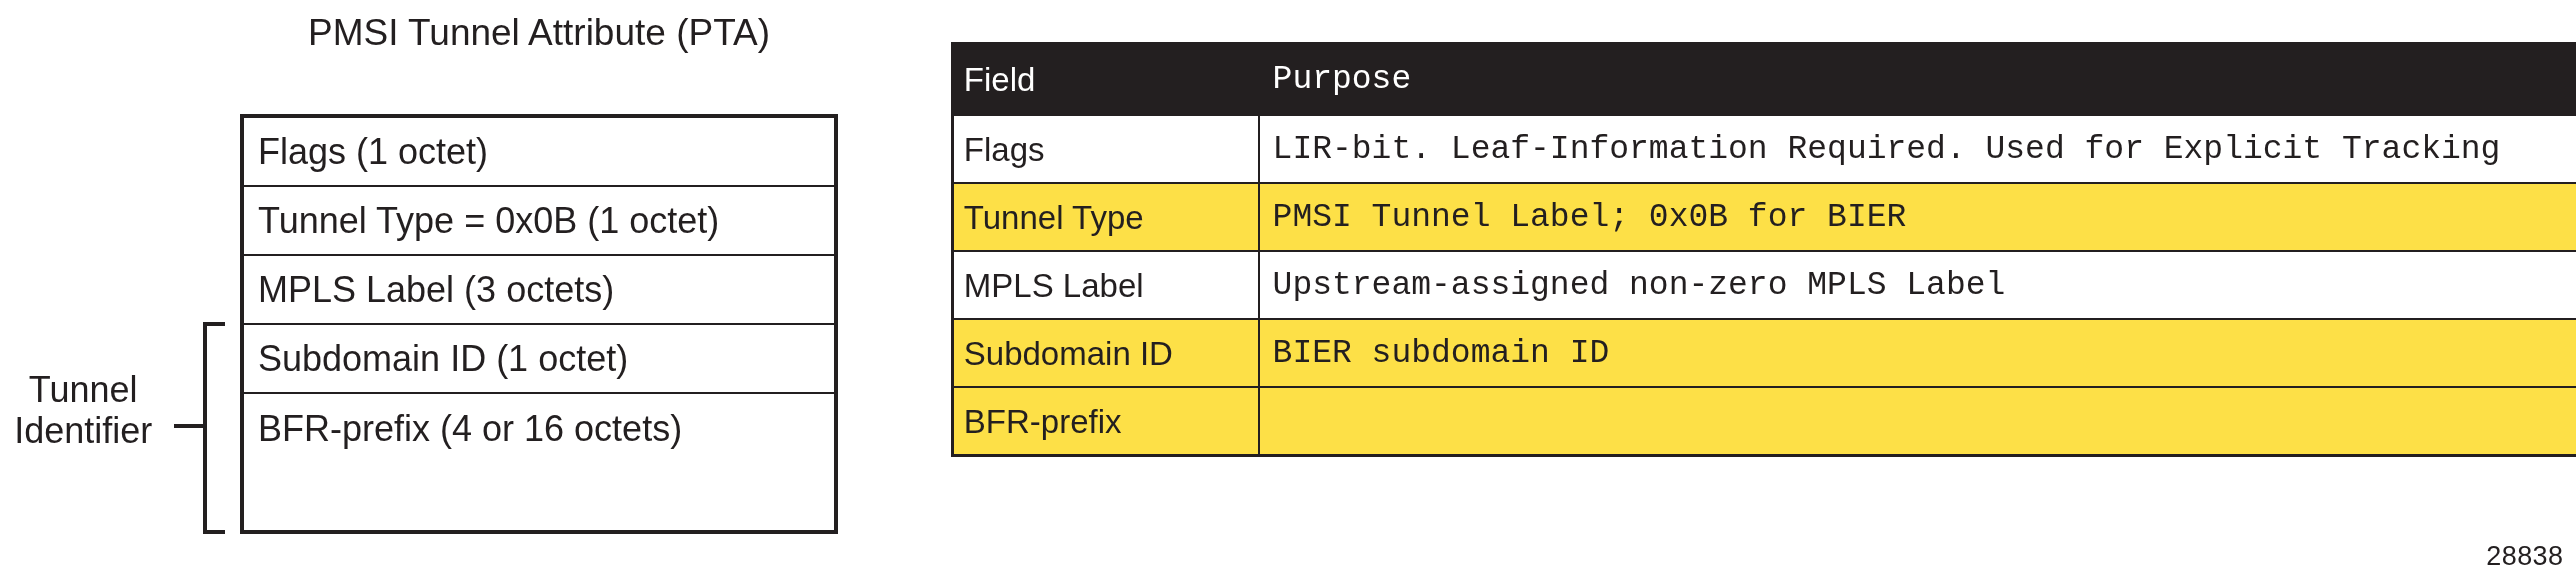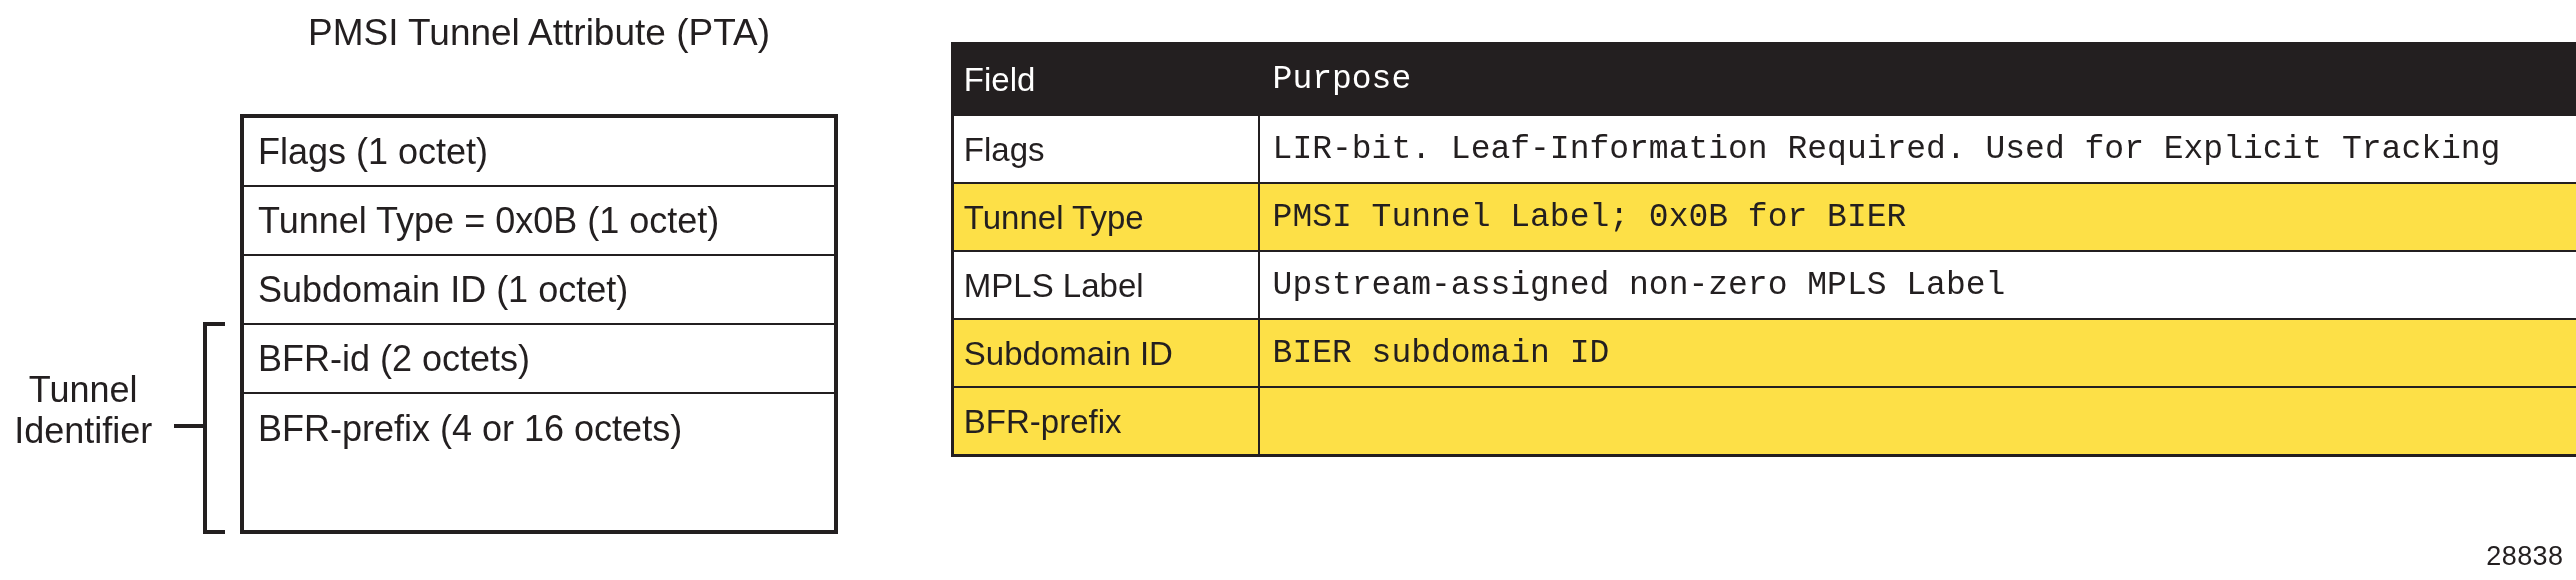--- a/index.html
+++ b/index.html
@@ -185,24 +185,24 @@
   <div id="pta-title">PMSI Tunnel Attribute (PTA)</div>
 
   <div id="pta-box">
     <div class="pta-row">
       <span class="pta-row-label">Flags (1 octet)</span>
     </div>
     <div class="pta-row">
       <span class="pta-row-label">Tunnel Type = 0x0B (1 octet)</span>
     </div>
     <div class="pta-row">
+      <span class="pta-row-label">MPLS Label (3 octets)</span>
+    </div>
+    <div class="pta-row">
       <span class="pta-row-label">Subdomain ID (1 octet)</span>
-    </div>
-    <div class="pta-row">
-      <span class="pta-row-label">BFR-id (2 octets)</span>
     </div>
     <div class="pta-row">
       <span class="pta-row-label">BFR-prefix (4 or 16 octets)</span>
     </div>
   </div>
 
   <div id="tunnel-identifier-group">
     <div id="tunnel-identifier-label">
       <div>Tunnel</div>
       <div>Identifier</div>

